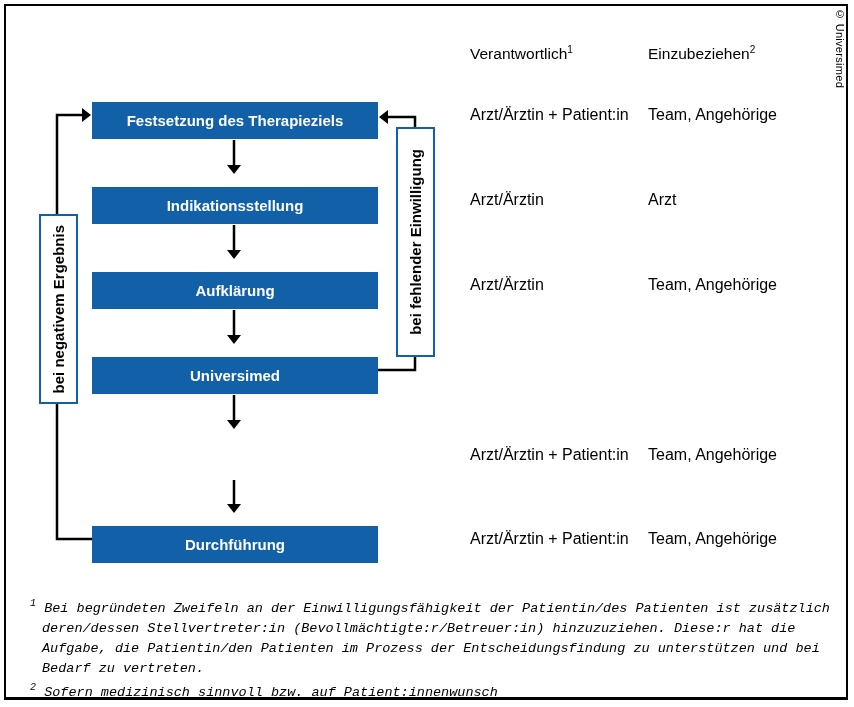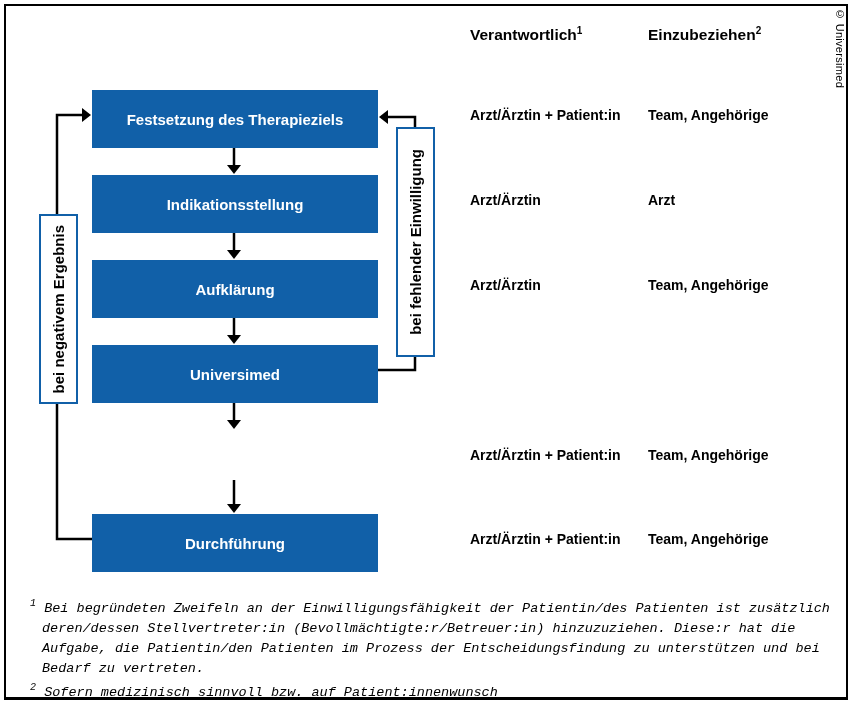--- a/index.html
+++ b/index.html
@@ -10,33 +10,33 @@
   .frame{
     position:absolute;left:4px;top:4px;width:844px;height:696px;
     border:2px solid #000;border-bottom-width:3px;box-sizing:border-box;pointer-events:none;
   }
   .credit{
     position:absolute;right:8px;top:8px;
     writing-mode:vertical-rl;font-size:11px;color:#000;letter-spacing:.3px;
   }
   .connectors{position:absolute;left:0;top:0;}
   .box{
-    position:absolute;left:92px;width:286px;height:58px;background:#1160a8;
+    position:absolute;left:92px;width:286px;height:37px;background:#1160a8;
     color:#fff;font-weight:bold;font-size:15px;
-    display:flex;align-items:center;justify-content:center;text-align:center;
+    display:flex;align-items:center;justify-content:center;text-align:center;margin-top:12px;
   }
   .t0{top:90px}.t1{top:175px}.t2{top:260px}.t3{top:345px}.t4{top:430px}.t5{top:514px}
   .rowtext{
     position:absolute;height:49px;display:flex;align-items:center;
-    font-size:14px;white-space:nowrap;font-weight:bold;
+    font-size:16px;white-space:nowrap;
   }
   .resp{left:470px;width:172px}
   .inv{left:648px;width:180px}
   .col-header{
-    position:absolute;top:25px;font-size:15.5px;font-weight:bold;white-space:nowrap;
+    position:absolute;top:44px;font-size:15.5px;font-weight:normal;white-space:nowrap;
   }
   .h-resp{left:470px}
   .h-inv{left:648px}
   .col-header sup{font-size:10px;}
   .loop-label{
     position:absolute;background:#fff;border:2px solid #1160a8;box-sizing:border-box;
     display:flex;align-items:center;justify-content:center;
   }
   .loop-left{left:39px;top:214px;width:39px;height:190px;}
   .loop-right{left:396px;top:127px;width:39px;height:230px;}

